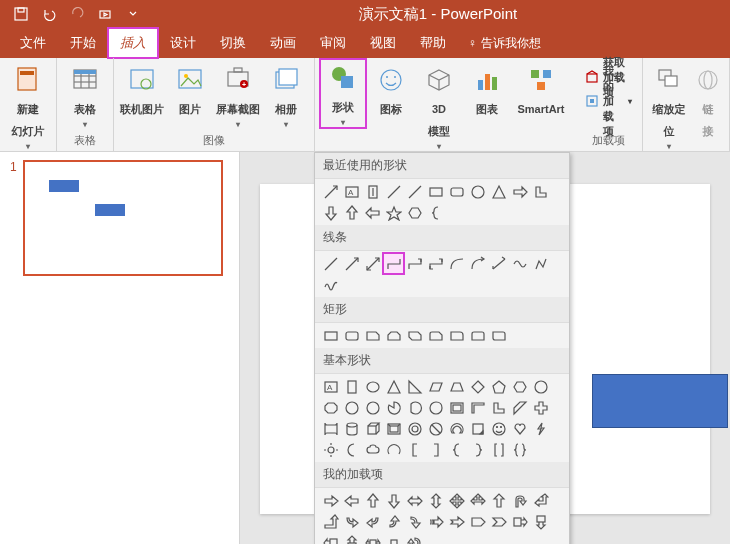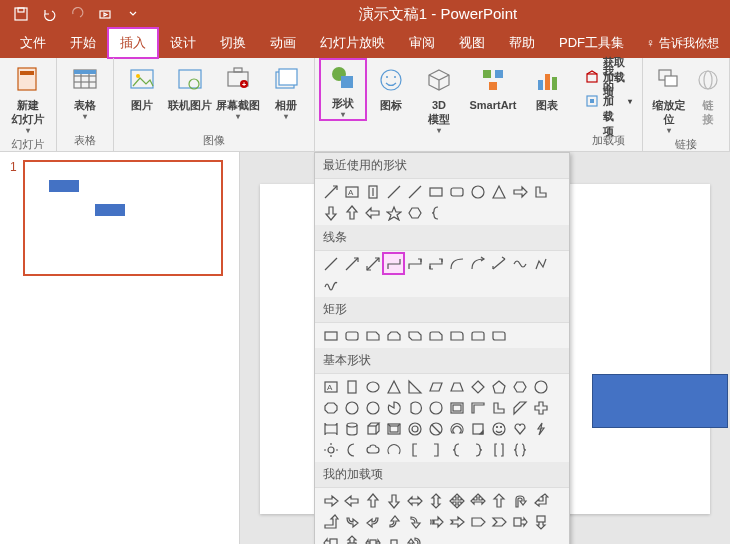--- a/index.html
+++ b/index.html
@@ -4,29 +4,29 @@
 <style>
 * { box-sizing: border-box; margin: 0; padding: 0; font-family: "Microsoft YaHei", sans-serif; }
 body { width: 730px; height: 544px; background: #fff; overflow: hidden; font-size: 12px; }
 .titlebar { height: 28px; background: #b7472a; color: #fff; display: flex; align-items: center; }
 .qat { display: flex; align-items: center; padding-left: 8px; gap: 2px; }
 .qat-btn { width: 26px; height: 24px; display: flex; align-items: center; justify-content: center; color: #fff; }
 .ttext { flex: 1; text-align: center; font-size: 15px; }
 .tabbar { height: 30px; background: #b7472a; display: flex; align-items: center; padding-left: 8px; color: #fff; }
 .tab { padding: 0 12px; height: 30px; display: flex; align-items: center; font-size: 13px; cursor: pointer; }
 .tab.active { background: #fff; color: #b7472a; }
-.tab.hl { outline: 2px solid #d63ed6; outline-offset: -1px; }
+.tab.hl { outline: 2px solid #d63ed6; outline-offset: -1px; font-style: italic; }
 .tell { display: flex; align-items: center; gap: 4px; padding-left: 10px; }
 .ribbon { height: 94px; background: #f3f3f3; border-bottom: 1px solid #d4d4d4; display: flex; }
 .rgroup { border-right: 1px solid #d4d4d4; display: flex; flex-direction: column; padding: 2px 6px 0; }
 .rgtop { flex: 1; display: flex; align-items: flex-start; gap: 4px; font-weight: bold; }
 .rglabel { text-align: center; font-size: 11px; color: #666; padding: 2px 0 3px; }
 .bigbtn { display: flex; flex-direction: column; align-items: center; width: 44px; padding-top: 4px; cursor: pointer; }
 .bigbtn .ic { width: 32px; height: 32px; display: flex; align-items: center; justify-content: center; }
-.bigbtn .lbl { font-size: 11px; text-align: center; line-height: 14px; margin-top: 2px; color: #444; }
+.bigbtn .lbl { font-size: 11px; text-align: center; line-height: 22px; margin-top: 2px; color: #444; }
 .bigbtn .dd { font-size: 8px; color: #666; }
 .shapes-hl { outline: 2px solid #d63ed6; outline-offset: 0px; }
 .smbtn-col { display: flex; flex-direction: column; gap: 2px; justify-content: center; padding-top: 6px; }
 .smbtn { display: flex; align-items: center; gap: 4px; font-size: 11px; color: #444; height: 22px; padding: 0 4px; cursor: pointer; }
 .smbtn .sic { width: 16px; height: 16px; display: flex; align-items: center; justify-content: center; }
 .content { display: flex; height: calc(544px - 28px - 30px - 94px); }
 .thumbs { width: 240px; background: #fff; border-right: 1px solid #d4d4d4; padding: 8px 10px; }
 .thumb-wrap { display: flex; gap: 6px; }
 .thumb-num { font-size: 12px; color: #b7472a; }
 .thumb { width: 200px; height: 116px; border: 2px solid #d35230; background: #fff; position: relative; }
@@ -81,25 +81,23 @@
   <div class="ttext">演示文稿1 - PowerPoint</div>
 </div>
 
 <div class="tabbar">
   <div class="tab">文件</div>
   <div class="tab">开始</div>
   <div class="tab active hl">插入</div>
   <div class="tab">设计</div>
   <div class="tab">切换</div>
   <div class="tab">动画</div>
-  <div class="tab">幻灯片放映</div>
   <div class="tab">审阅</div>
   <div class="tab">视图</div>
   <div class="tab">帮助</div>
-  <div class="tab">PDF工具集</div>
   <div class="tell">
     <span>♀</span>
     <span>告诉我你想</span>
   </div>
 </div>
 
 <div class="ribbon">
   <div class="rgroup">
     <div class="rgtop">
       <div class="bigbtn">
@@ -133,34 +131,34 @@
       </div>
     </div>
     <div class="rglabel">表格</div>
   </div>
   <div class="rgroup">
     <div class="rgtop">
       <div class="bigbtn">
         <div class="ic">
             <svg width="28" height="28">
               <rect x="3" y="4" width="22" height="18" stroke="#5b9bd5"></rect>
+              <circle cx="18" cy="18" r="5" stroke="#70ad47"></circle>
+            </svg>
+          </div>
+        <div class="lbl">联机图片</div>
+      </div>
+      <div class="bigbtn">
+        <div class="ic">
+            <svg width="28" height="28">
+              <rect x="3" y="4" width="22" height="18" stroke="#5b9bd5"></rect>
               <circle cx="10" cy="10" r="2" fill="#ffc000" stroke="none"></circle>
               <path d="M5 20 L12 12 L18 18 L22 14 L25 20" stroke="#70ad47"></path>
             </svg>
           </div>
         <div class="lbl">图片</div>
-      </div>
-      <div class="bigbtn">
-        <div class="ic">
-            <svg width="28" height="28">
-              <rect x="3" y="4" width="22" height="18" stroke="#5b9bd5"></rect>
-              <circle cx="18" cy="18" r="5" stroke="#70ad47"></circle>
-            </svg>
-          </div>
-        <div class="lbl">联机图片</div>
       </div>
       <div class="bigbtn">
         <div class="ic">
             <svg width="28" height="28">
               <rect x="4" y="6" width="20" height="14" stroke="#7f7f7f"></rect>
               <rect x="10" y="2" width="8" height="4" stroke="#7f7f7f"></rect>
               <circle cx="20" cy="18" r="4" fill="#c00000" stroke="none"></circle>
               <text x="18" y="21" font-size="7" fill="#fff" stroke="none">+</text>
             </svg>
           </div>
@@ -206,39 +204,39 @@
       <div class="bigbtn">
         <div class="ic">
             <svg width="28" height="28">
               <path d="M14 4 L24 9 L24 19 L14 24 L4 19 L4 9 Z" stroke="#7f7f7f"></path>
               <path d="M4 9 L14 14 L24 9 M14 14 L14 24" stroke="#7f7f7f"></path>
             </svg>
           </div>
         <div class="lbl">3D<br>模型</div>
         <div class="dd">▾</div>
       </div>
+      <div class="bigbtn">
+        <div class="ic">
+            <svg width="28" height="28">
+              <rect x="5" y="14" width="5" height="10" fill="#5b9bd5" stroke="none"></rect>
+              <rect x="12" y="8" width="5" height="16" fill="#ed7d31" stroke="none"></rect>
+              <rect x="19" y="11" width="5" height="13" fill="#70ad47" stroke="none"></rect>
+            </svg>
+          </div>
+        <div class="lbl">图表</div>
+      </div>
       <div class="bigbtn" style="width:56px">
         <div class="ic">
             <svg width="28" height="28">
               <rect x="4" y="4" width="8" height="8" fill="#70ad47" stroke="none"></rect>
               <rect x="16" y="4" width="8" height="8" fill="#5b9bd5" stroke="none"></rect>
               <rect x="10" y="16" width="8" height="8" fill="#ed7d31" stroke="none"></rect>
             </svg>
           </div>
         <div class="lbl">SmartArt</div>
-      </div>
-      <div class="bigbtn">
-        <div class="ic">
-            <svg width="28" height="28">
-              <rect x="5" y="14" width="5" height="10" fill="#5b9bd5" stroke="none"></rect>
-              <rect x="12" y="8" width="5" height="16" fill="#ed7d31" stroke="none"></rect>
-              <rect x="19" y="11" width="5" height="13" fill="#70ad47" stroke="none"></rect>
-            </svg>
-          </div>
-        <div class="lbl">图表</div>
       </div>
     </div>
     <div class="rglabel">&nbsp;</div>
   </div>
   <div class="rgroup">
     <div class="rgtop">
       <div class="smbtn-col">
         <div class="smbtn">
           <div class="sic">
               <svg width="14" height="14">

